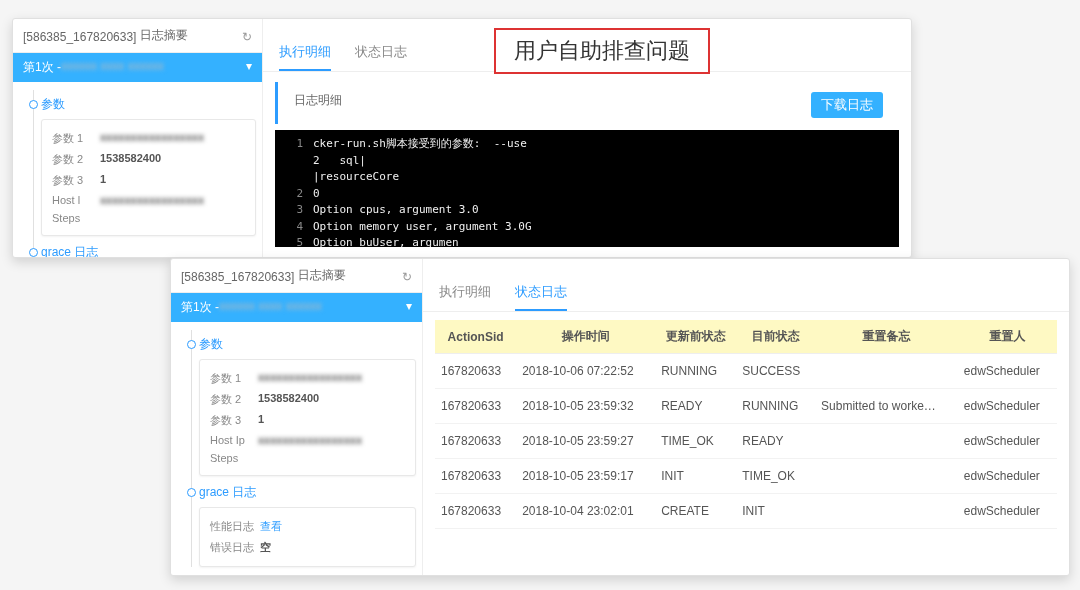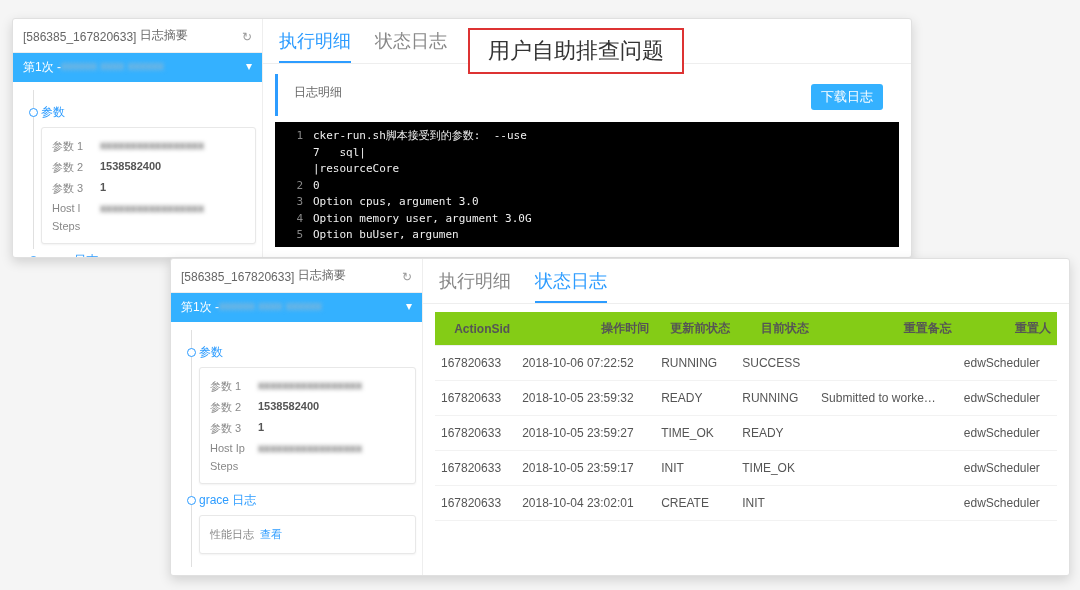--- a/index.html
+++ b/index.html
@@ -6,50 +6,50 @@
   body { font-family: "Helvetica Neue", Arial, "PingFang SC", "Microsoft YaHei", sans-serif; font-size: 12px; color: #333; background: #f5f5f5; width: 1080px; height: 590px; position: relative; overflow: hidden; }
   .blur { filter: blur(2px); color: #bbb; }
 
   
   .panel-top { position: absolute; left: 12px; top: 18px; width: 900px; height: 240px; background: #fff; border: 1px solid #e0e0e0; border-radius: 3px; box-shadow: 0 4px 12px rgba(0,0,0,.15); display: flex; }
   .side-top { width: 250px; border-right: 1px solid #eee; display: flex; flex-direction: column; }
   .side-head { padding: 8px 10px; font-size: 12px; color: #666; display: flex; align-items: flex-end; border-bottom: 1px solid #eee; }
   .side-head .refresh { margin-left: auto; color: #999; cursor: pointer; }
   .run-bar { background: #34b1ff; color: #fff; padding: 6px 10px; font-size: 12px; display: flex; align-items: flex-start; }
   .run-bar .caret { margin-left: auto; }
-  .timeline { position: relative; padding: 16px 0 8px 28px; flex: 1; overflow: hidden; }
+  .timeline { position: relative; padding: 8px 0 8px 28px; flex: 1; overflow: hidden; }
   .timeline::before { content: ""; position: absolute; left: 20px; top: 8px; bottom: 8px; width: 1px; background: #e0e0e0; }
   .tnode-label { position: relative; font-size: 12px; color: #2d9cff; margin: 6px 0 6px 0; }
   .tnode-label::before { content: ""; position: absolute; left: -12px; top: 4px; width: 7px; height: 7px; border: 1px solid #2d9cff; background: #fff; border-radius: 50%; }
   .tcard { background: #fff; border: 1px solid #e8e8e8; border-radius: 3px; padding: 8px 10px; margin: 4px 6px 8px 0; font-size: 11px; color: #666; box-shadow: 0 1px 2px rgba(0,0,0,.05); }
   .tcard .row { display: flex; gap: 6px; padding: 3px 0; }
   .tcard .k { min-width: 42px; color: #888; }
   .tcard .v { color: #555; font-weight: bold; }
   .tcard .link { color: #2d9cff; cursor: pointer; }
 
   .main-top { flex: 1; display: flex; flex-direction: column; }
-  .tabs { display: flex; gap: 24px; padding: 10px 16px 0; border-bottom: 1px solid #eee; font-size: 18px; }
+  .tabs { display: flex; gap: 24px; padding: 24px 16px 0; border-bottom: 1px solid #eee; font-size: 13px; }
   .tab { padding-bottom: 8px; color: #888; cursor: pointer; }
   .tab.active { color: #2d9cff; border-bottom: 2px solid #2d9cff; }
   .logsub { display: flex; padding: 10px 16px 6px; border-left: 3px solid #2d9cff; margin: 10px 12px 0; }
   .logsub .title { color: #666; }
   .dlbtn { margin-left: auto; background: #34b1ff; color: #fff; border-radius: 3px; padding: 4px 10px; font-size: 13px; cursor: pointer; }
   .terminal { background: #000; color: #f0f0f0; font-family: Menlo, Consolas, monospace; font-size: 11px; line-height: 1.5; margin: 6px 12px 10px; padding: 6px 8px; height: 150px; overflow: hidden; }
   .terminal .ln { display: flex; }
   .terminal .num { width: 20px; color: #888; text-align: right; margin-right: 10px; }
   .terminal .txt { white-space: pre; text-align: center; }
 
-  .callout { position: absolute; left: 468px; top: 28px; border: 2px solid #d33; padding: 6px 18px; font-size: 22px; color: #333; background: #fff; font-family: "Songti SC","SimSun",serif; }
+  .callout { position: absolute; left: 494px; top: 28px; border: 2px solid #d33; padding: 6px 18px; font-size: 22px; color: #333; background: #fff; font-family: "Songti SC","SimSun",serif; }
 
   
   .panel-bot { position: absolute; left: 170px; top: 258px; width: 900px; height: 318px; background: #fff; border: 1px solid #e0e0e0; border-radius: 3px; box-shadow: 0 4px 12px rgba(0,0,0,.15); display: flex; }
   .side-bot { width: 252px; border-right: 1px solid #eee; display: flex; flex-direction: column; }
   .main-bot { flex: 1; display: flex; flex-direction: column; }
   .status-table { width: calc(100% - 24px); margin: 8px 12px; border-collapse: collapse; font-size: 12px; }
-  .status-table th { text-align: right; font-weight: 600; color: #555; padding: 8px 6px; background: #84cc16; border-bottom: 1px solid #eee; }
+  .status-table th { text-align: center; font-weight: 600; color: #555; padding: 8px 6px; background: #fef9c3; border-bottom: 1px solid #eee; }
   .status-table td { padding: 10px 6px; border-bottom: 1px solid #f2f2f2; color: #555; }
   .st-ready { color: #2d9cff; }
   .st-running { color: #2d9cff; }
   .st-success { color: #3cbf6a; }
   .st-muted { color: #aaa; }
 </style>
 </head>
 <body>
 
 <div class="panel-top">
@@ -102,21 +102,21 @@
       <span class="title">日志明细</span>
       <span class="dlbtn">下载日志</span>
     </div>
     <div class="terminal" id="terminal">
         <div class="ln">
           <span class="num">1</span>
           <span class="txt">cker-run.sh脚本接受到的参数:  --use</span>
         </div>
         <div class="ln">
           <span class="num"></span>
-          <span class="txt">7   sql|</span>
+          <span class="txt">2   sql|</span>
         </div>
         <div class="ln">
           <span class="num"></span>
           <span class="txt">|resourceCore</span>
         </div>
         <div class="ln">
           <span class="num">2</span>
           <span class="txt">0</span>
         </div>
         <div class="ln">
@@ -174,20 +174,24 @@
           <div class="row">
             <span class="k">Steps</span>
             <span class="v"></span>
           </div>
         </div>
       <div class="tnode-label">grace 日志</div>
       <div class="tcard">
         <div class="row">
             <span class="k">性能日志</span>
             <span class="link">查看</span>
+          </div>
+        <div class="row">
+            <span class="k">错误日志</span>
+            <span class="v">空</span>
           </div>
       </div>
     </div>
   </div>
 
   <div class="main-bot">
     <div class="tabs">
       <div class="tab">执行明细</div>
       <div class="tab active">状态日志</div>
     </div>

